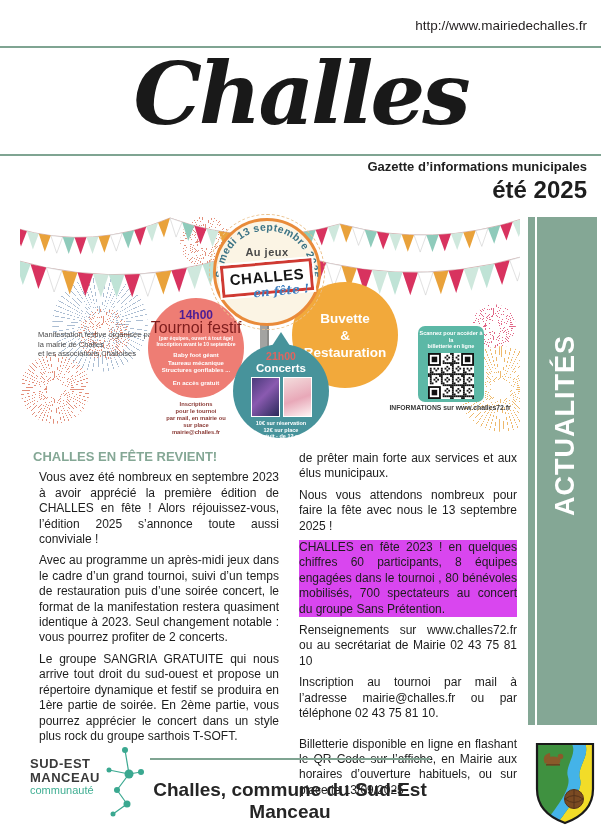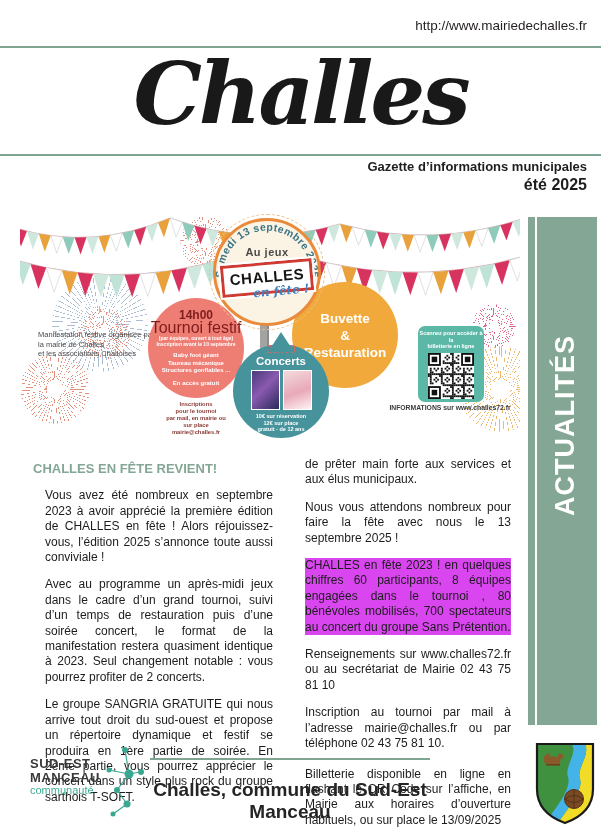--- a/index.html
+++ b/index.html
@@ -8,52 +8,52 @@
 
   
   .site-url{position:absolute;top:18px;right:14px;font-size:13.5px;color:#231f20;}
   .rule{position:absolute;left:0;width:601px;height:2px;background:#7fa492;}
   .rule-top{top:46px;}
   .rule-mid{top:154px;}
   .masthead{position:absolute;top:44px;left:0;width:601px;text-align:center;
             font-family:"DejaVu Serif",serif;font-weight:bold;font-style:italic;
             font-size:86px;line-height:100px;color:#191919;letter-spacing:-3px;}
   .gazette{position:absolute;top:159px;right:14px;font-size:13px;font-weight:bold;color:#1e1e1e;}
-  .edition{position:absolute;top:176px;right:14px;font-size:16px;font-weight:bold;color:#1e1e1e;}
+  .edition{position:absolute;top:176px;right:14px;font-size:24px;font-weight:bold;color:#1e1e1e;}
 
   
   .poster{position:absolute;left:20px;top:212px;width:500px;height:228px;background:#fff;overflow:hidden;}
   .bunting{position:absolute;left:0;top:0;width:500px;height:110px;z-index:1;}
   .fw{position:absolute;border-radius:50%;
       background:repeating-conic-gradient(var(--c) 0deg 0.9deg, transparent 0.9deg 6.5deg);
       -webkit-mask:radial-gradient(circle at 50% 50%, transparent 0 16%, #000 16% 70%, transparent 71%);
       mask:radial-gradient(circle at 50% 50%, transparent 0 16%, #000 16% 70%, transparent 71%);
       opacity:.75;z-index:0;}
   .organizer{position:absolute;left:18px;top:118px;width:120px;font-size:7.5px;line-height:9.5px;
              color:#4a4a4a;white-space:pre-line;z-index:2;}
 
   .pink-circle{position:absolute;left:128px;top:86px;width:96px;height:100px;border-radius:50%;
                background:#ee7d74;z-index:3;text-align:center;color:#fff;}
-  .pc-time{margin-top:11px;font-size:12px;font-weight:900;color:#7f1d1d;line-height:12px;}
+  .pc-time{margin-top:11px;font-size:12px;font-weight:900;color:#4c1d95;line-height:12px;}
   .pc-title{font-size:16px;font-weight:400;color:#7f1d1d;line-height:13px;}
   .pc-sub{font-size:5px;font-weight:bold;line-height:6px;white-space:pre-line;margin-top:1px;}
   .pc-items{font-size:6px;font-weight:bold;line-height:7.5px;white-space:pre-line;margin-top:5px;}
   .pc-free{font-size:6px;font-weight:bold;margin-top:5px;}
   .pc-reg{position:absolute;left:132px;top:189px;width:88px;text-align:center;font-size:5.8px;
           font-weight:bold;line-height:7px;color:#8a3a35;white-space:pre-line;z-index:3;}
 
   .post{position:absolute;left:240px;top:84px;width:7px;height:82px;background:#a3a3a1;
         border-right:2px solid #8b8b89;z-index:4;}
 
   .drop{position:absolute;left:213px;top:132px;width:96px;height:94px;border-radius:50%;
         background:#47939b;z-index:5;text-align:center;color:#fff;}
   .drop::before{content:'';position:absolute;top:-12px;left:50%;transform:translateX(-50%);
         border-left:13px solid transparent;border-right:13px solid transparent;
         border-bottom:20px solid #47939b;}
-  .dr-time{font-size:10.5px;font-weight:400;color:#e0655f;line-height:11px;}
+  .dr-time{margin-top:7px;font-size:10.5px;font-weight:700;color:#e0655f;line-height:11px;}
   .dr-title{font-size:11.5px;font-weight:900;line-height:12px;}
   .dr-posters{display:flex;justify-content:center;gap:3px;margin-top:3px;}
   .dr-img{width:27px;height:38px;border:1px solid #fff;}
   .dr-img-a{background:linear-gradient(135deg,#4a3a7a,#8a5ab0 45%,#2a2a5a);}
   .dr-img-b{background:linear-gradient(160deg,#f3dcdc,#e8a8b8 55%,#fdf3f3);}
   .dr-price{font-size:5.5px;font-weight:bold;line-height:6.5px;white-space:pre-line;margin-top:3px;}
 
   .yellow-circle{position:absolute;left:272px;top:70px;width:106px;height:106px;border-radius:50%;
         background:#f2a93b;z-index:2;display:flex;align-items:center;justify-content:center;
         text-align:center;color:#fff;font-size:13.5px;font-weight:900;line-height:17px;white-space:pre-line;}
@@ -84,22 +84,22 @@
   .sidebar-line{position:absolute;left:7px;top:0;width:2px;height:100%;background:#ffffff;}
   .sidebar-label-wrap{position:absolute;top:118px;left:6px;right:0;display:flex;justify-content:center;}
   .sidebar-label{writing-mode:vertical-rl;transform:rotate(180deg);color:#fff;
         font-size:27px;font-weight:bold;letter-spacing:1px;}
 
   
   .article{position:absolute;left:33px;top:445px;width:490px;display:flex;gap:8px;
         font-size:12px;line-height:15.4px;text-align:justify;color:#1c1c1c;}
   .col-left{width:252px;}
   .col-right{width:230px;}
-  .article p{margin:12px;}
-  .heading{color:#84a795;font-weight:bold;font-size:13px;margin:16px 0 1px 0;text-align:left;}
+  .article p{margin:6px;}
+  .heading{color:#84a795;font-weight:bold;font-size:13px;margin:4px 0 1px 0;text-align:left;}
   .hl{background:#d946ef;}
   .spacer-par{margin-top:15px !important;}
 
   
   .community{position:absolute;left:30px;top:757px;}
   .community .l1,.community .l2{font-size:13px;font-weight:800;color:#3a3a3a;line-height:13.5px;letter-spacing:.5px;}
   .community .l3{font-size:11px;color:#3fae92;line-height:13px;}
   .dots-logo{position:absolute;left:95px;top:744px;}
   .footer-rule{position:absolute;left:150px;top:758px;width:280px;height:2px;background:#7fa492;}
   .footer-caption{position:absolute;left:140px;top:779px;width:300px;text-align:center;

